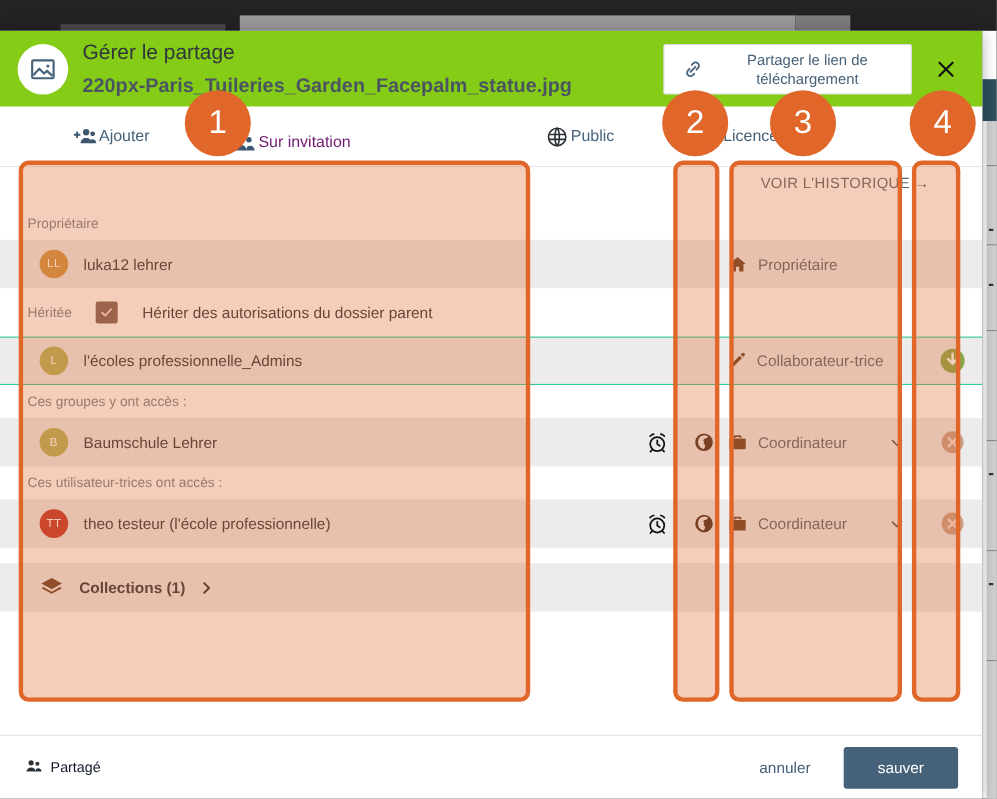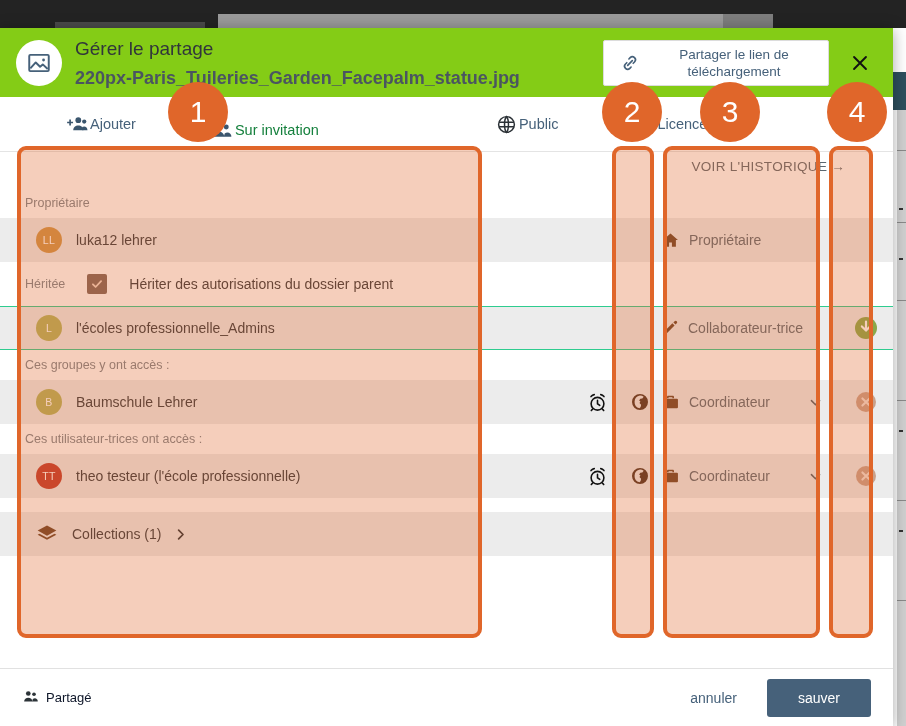--- a/index.html
+++ b/index.html
@@ -59,21 +59,21 @@
   
   #tabs{
     height:54px;background:#ffffff;display:flex;align-items:center;
     border-bottom:1px solid #e4e4e4;position:relative;
   }
   .tab{
     display:flex;align-items:center;gap:2px;height:54px;cursor:pointer;
     font-size:14.5px;color:#46617a;position:relative;box-sizing:border-box;
   }
   .tab .t-ico{display:flex;align-items:center;color:#3b566e;}
-  .tab.active{color:#15803d;margin-top:12px;}
+  .tab.active{color:#701a75;margin-top:12px;}
   .tab.active::after{
     content:"";position:absolute;left:0;right:0;bottom:0;height:2px;background:#46617a;
   }
   #tab-ajouter{margin-left:65px;}
   #tab-invitation{margin-left:74px;width:252px;}
   #tab-public{margin-left:34px;}
   #tab-licence{margin-left:80px;}
 
   
   #dlg-body{position:relative;height:519px;background:#ffffff;}
@@ -120,21 +120,21 @@
     display:flex;align-items:center;justify-content:center;flex:none;cursor:pointer;
   }
   #inherit-text{font-size:14px;color:#31363b;}
 
   .spacer-sm{height:14px;}
 
   #collections-row{
     height:44px;display:flex;align-items:center;background:#ececec;padding-left:36px;cursor:pointer;
   }
   #collections-row .cl-ico{color:#6b4226;margin-right:14px;display:flex;align-items:center;}
-  #collections-row .cl-lbl{font-size:14px;color:#31363b;}
+  #collections-row .cl-lbl{font-size:14px;color:#31363b;font-weight:bold;}
   #collections-row .cl-chev{margin-left:12px;display:flex;align-items:center;color:#2b3136;}
 
   
   #dlg-footer{
     position:absolute;left:0;bottom:0;width:893px;height:58px;background:#ffffff;
     border-top:1px solid #e1e1e1;display:flex;align-items:center;padding:0 22px;
     box-sizing:border-box;
   }
   #shared-flag{display:flex;align-items:center;gap:7px;font-size:13px;color:#0f172a;}
   #btn-cancel{

